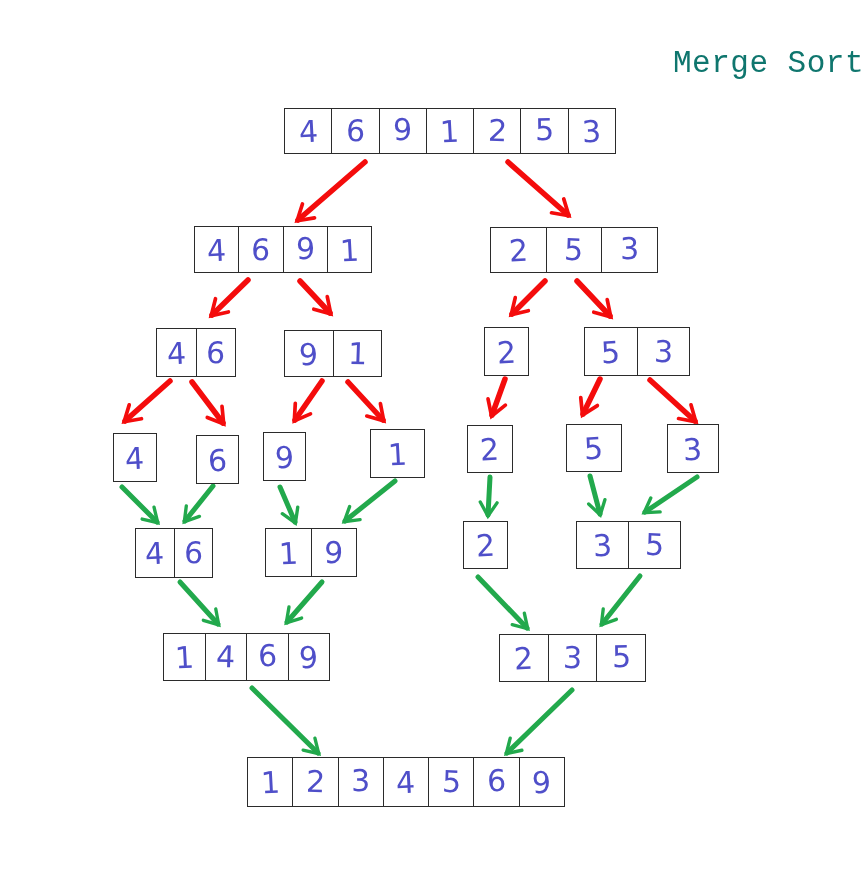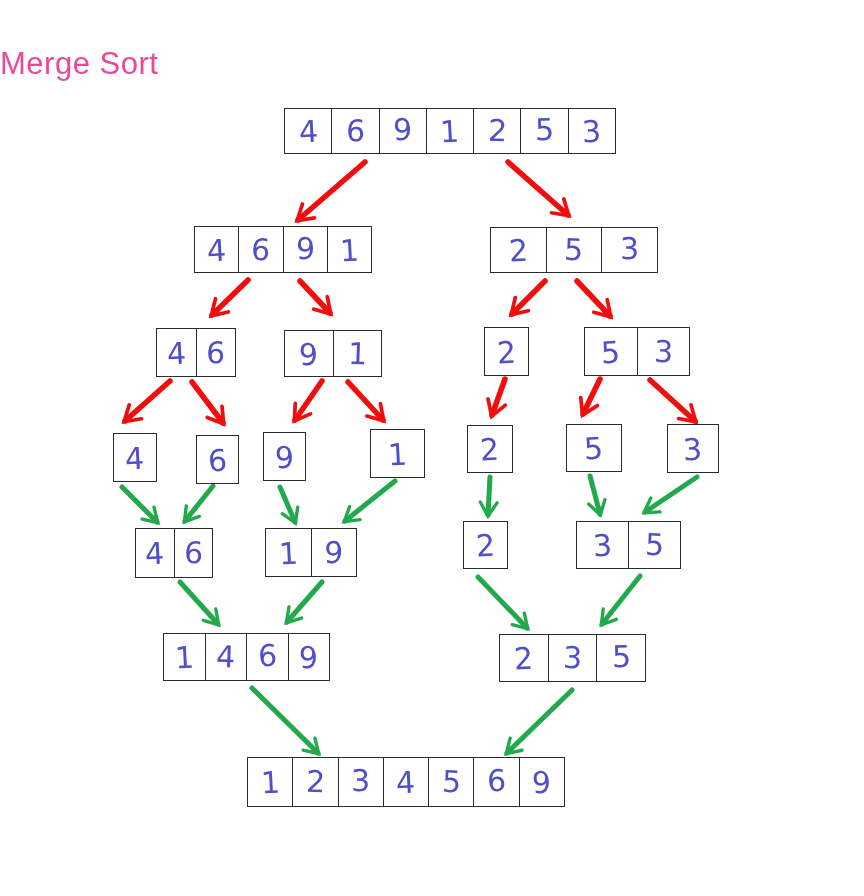--- a/index.html
+++ b/index.html
@@ -6,24 +6,24 @@
   .stage{
     position:relative;
     width:864px;height:896px;
     background:var(--bg,#fff);
     font-family:"DejaVu Sans",sans-serif;
     overflow:hidden;
   }
   .title{
     position:absolute;
     top:46px;left:0;width:100%;
-    text-align:left;
-    font-family:Liberation Sans, sans-serif;
+    text-align:right;
+    font-family:Liberation Mono, monospace;
     font-size:31px;
-    color:#ec4899;
+    color:#0f766e;
     letter-spacing:0.5px;
   }
   .arrows{
     position:absolute;left:0;top:0;
     width:864px;height:896px;
     pointer-events:none;
   }
   .arrow{fill:none;stroke-linecap:round;}
   .arrow.split{stroke:var(--split,#f40c0c);stroke-width:5.5;marker-end:url(#head-split);}
   .arrow.merge{stroke:var(--merge,#22a94c);stroke-width:5;marker-end:url(#head-merge);}

